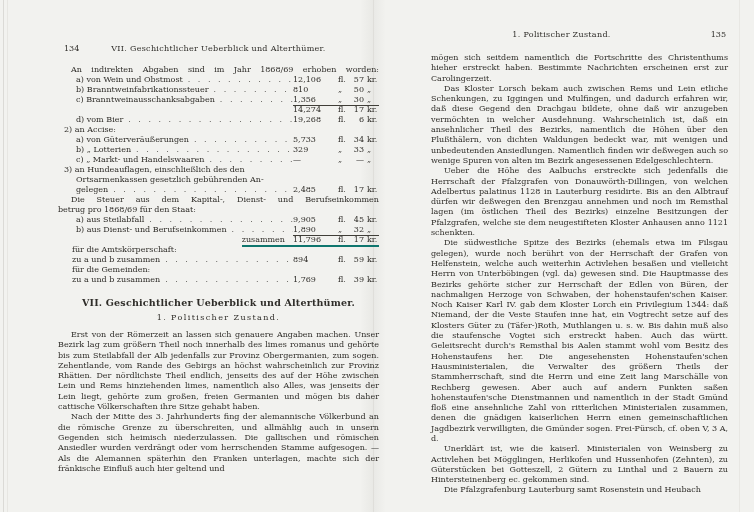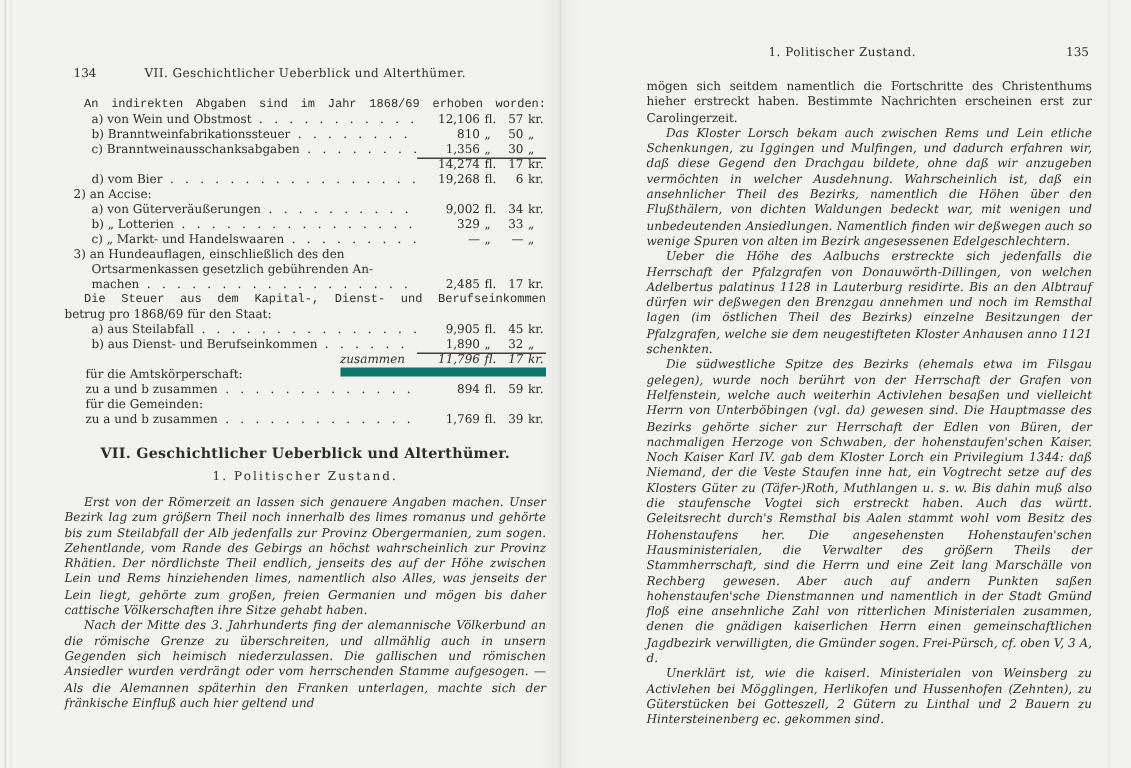--- a/index.html
+++ b/index.html
@@ -12,56 +12,56 @@
   
   .vline{position:absolute;top:0;bottom:0;width:1px;}
   #edge1{left:3px;background:#dbdad6;}
   #edge2{left:7px;background:#e7e6e2;}
   #gutterline{left:373px;background:#dfdeda;}
   #edge-right{left:739px;background:#e8e7e3;}
   #gutter-shade{position:absolute;top:0;bottom:0;left:360px;width:26px;
     background:linear-gradient(90deg,rgba(60,60,50,0) 0%,rgba(60,60,50,0.05) 50%,rgba(60,60,50,0) 100%);}
 
   .page{position:absolute;}
-  #left-page{left:43px;top:44px;width:321px;}
+  #left-page{left:58px;top:44px;width:321px;}
   #right-page{left:395px;top:30px;width:333px;}
 
   .runhead{position:relative;height:12px;font-size:8px;line-height:10px;}
   .runhead .rtitle{display:block;text-align:center;letter-spacing:0.3px;}
   .pnum{position:absolute;top:0;}
   .pnum.pl{left:6px;}
   .pnum.pr{right:2px;}
 
-  .intro{margin-top:9px;font-size:8px;line-height:10px;text-indent:13px;font-family:Liberation Mono, monospace;}
+  .intro{margin-top:9px;font-size:8px;line-height:10px;text-indent:13px;}
   .jlast{text-align:justify;text-align-last:justify;}
 
   .trow{display:flex;align-items:baseline;height:10px;font-size:8px;line-height:10px;}
   .tlabel{white-space:nowrap;}
   .ind1{padding-left:6px;}
   .ind2{padding-left:18px;}
   .ind3{padding-left:14px;}
   .leader{flex:1 1 auto;overflow:hidden;white-space:nowrap;word-spacing:5px;padding:0 4px 0 5px;}
   .spacer{flex:1 1 auto;}
   .nums{display:flex;align-items:baseline;flex:0 0 auto;}
-  .amt{width:42px;text-align:right;}
+  .amt{width:42px;}
   .u1{width:13px;padding-left:3px;}
   .minor{width:13px;text-align:right;}
   .u2{width:12px;padding-left:3px;}
   .rule-under{border-bottom:1px solid #403e38;}
-  .sumwrap{display:flex;align-items:baseline;border-bottom:6px solid #0f766e;font-style:italic;}
+  .sumwrap{display:flex;align-items:baseline;border-bottom:2px solid #0f766e;}
   .zlabel{padding-right:8px;}
 
   .sline{font-size:8px;line-height:10px;}
-  .sline.first{text-indent:13px;font-family:Liberation Mono, monospace;}
+  .sline.first{text-indent:13px;}
 
   .sect-head{margin:12px 0 0 0;font-size:9.5px;font-weight:bold;text-align:center;letter-spacing:0.2px;}
   .sub-head{margin:5px 0 0 0;font-size:8px;text-align:center;letter-spacing:1.4px;}
 
   .para{margin:0;font-size:8px;line-height:10.3px;text-align:justify;}
-  .para.indent{text-indent:13px;font-style:italic;}
+  .para.indent{text-indent:13px;}
   .paras{margin-top:8px;}
   .rparas{margin-top:11px;margin-left:36px;}
 </style>
 </head>
 <body>
 
 <div class="vline" id="edge1"></div>
 <div class="vline" id="edge2"></div>
 <div id="gutter-shade"></div>
 <div class="vline" id="gutterline"></div>
@@ -124,21 +124,21 @@
       <span class="u2">kr.</span>
     </span>
   </div>
   <div class="trow">
     <span class="tlabel ind1">2) an Accise:</span>
   </div>
   <div class="trow">
     <span class="tlabel ind2">a) von Güterveräußerungen</span>
     <span class="leader">. . . . . . . . . . . . . . . . . . . . . . . . . . . . . . . . . . . . . . . .</span>
     <span class="nums">
-      <span class="amt">9,002</span>
+      <span class="amt">5,733</span>
       <span class="u1">fl.</span>
       <span class="minor">34</span>
       <span class="u2">kr.</span>
     </span>
   </div>
   <div class="trow">
     <span class="tlabel ind2">b) „ Lotterien</span>
     <span class="leader">. . . . . . . . . . . . . . . . . . . . . . . . . . . . . . . . . . . . . . . .</span>
     <span class="nums">
       <span class="amt">329</span>
@@ -157,21 +157,21 @@
       <span class="u2">„</span>
     </span>
   </div>
   <div class="trow">
     <span class="tlabel ind1">3) an Hundeauflagen, einschließlich des den</span>
   </div>
   <div class="trow">
     <span class="tlabel ind2">Ortsarmenkassen gesetzlich gebührenden An-</span>
   </div>
   <div class="trow">
-    <span class="tlabel ind2">machen</span>
+    <span class="tlabel ind2">gelegen</span>
     <span class="leader">. . . . . . . . . . . . . . . . . . . . . . . . . . . . . . . . . . . . . . . .</span>
     <span class="nums">
       <span class="amt">2,485</span>
       <span class="u1">fl.</span>
       <span class="minor">17</span>
       <span class="u2">kr.</span>
     </span>
   </div>
 
   <div class="sline first jlast">Die Steuer aus dem Kapital-, Dienst- und Berufseinkommen</div>
@@ -249,14 +249,15 @@
   <div class="runhead">
     <span class="rtitle">1. Politischer Zustand.</span>
     <span class="pnum pr">135</span>
   </div>
   <div class="rparas">
     <p class="para">mögen sich seitdem namentlich die Fortschritte des Christenthums hieher erstreckt haben. Bestimmte Nachrichten erscheinen erst zur Carolingerzeit.</p>
     <p class="para indent">Das Kloster Lorsch bekam auch zwischen Rems und Lein etliche Schenkungen, zu Iggingen und Mulfingen, und dadurch erfahren wir, daß diese Gegend den Drachgau bildete, ohne daß wir anzugeben vermöchten in welcher Ausdehnung. Wahrscheinlich ist, daß ein ansehnlicher Theil des Bezirks, namentlich die Höhen über den Flußthälern, von dichten Waldungen bedeckt war, mit wenigen und unbedeutenden Ansiedlungen. Namentlich finden wir deßwegen auch so wenige Spuren von alten im Bezirk angesessenen Edelgeschlechtern.</p>
     <p class="para indent">Ueber die Höhe des Aalbuchs erstreckte sich jedenfalls die Herrschaft der Pfalzgrafen von Donauwörth-Dillingen, von welchen Adelbertus palatinus 1128 in Lauterburg residirte. Bis an den Albtrauf dürfen wir deßwegen den Brenzgau annehmen und noch im Remsthal lagen (im östlichen Theil des Bezirks) einzelne Besitzungen der Pfalzgrafen, welche sie dem neugestifteten Kloster Anhausen anno 1121 schenkten.</p>
     <p class="para indent">Die südwestliche Spitze des Bezirks (ehemals etwa im Filsgau gelegen), wurde noch berührt von der Herrschaft der Grafen von Helfenstein, welche auch weiterhin Activlehen besaßen und vielleicht Herrn von Unterböbingen (vgl. da) gewesen sind. Die Hauptmasse des Bezirks gehörte sicher zur Herrschaft der Edlen von Büren, der nachmaligen Herzoge von Schwaben, der hohenstaufen'schen Kaiser. Noch Kaiser Karl IV. gab dem Kloster Lorch ein Privilegium 1344: daß Niemand, der die Veste Staufen inne hat, ein Vogtrecht setze auf des Klosters Güter zu (Täfer-)Roth, Muthlangen u. s. w. Bis dahin muß also die staufensche Vogtei sich erstreckt haben. Auch das württ. Geleitsrecht durch's Remsthal bis Aalen stammt wohl vom Besitz des Hohenstaufens her. Die angesehensten Hohenstaufen'schen Hausministerialen, die Verwalter des größern Theils der Stammherrschaft, sind die Herrn und eine Zeit lang Marschälle von Rechberg gewesen. Aber auch auf andern Punkten saßen hohenstaufen'sche Dienstmannen und namentlich in der Stadt Gmünd floß eine ansehnliche Zahl von ritterlichen Ministerialen zusammen, denen die gnädigen kaiserlichen Herrn einen gemeinschaftlichen Jagdbezirk verwilligten, die Gmünder sogen. Frei-Pürsch, cf. oben V, 3 A, d.</p>
     <p class="para indent">Unerklärt ist, wie die kaiserl. Ministerialen von Weinsberg zu Activlehen bei Mögglingen, Herlikofen und Hussenhofen (Zehnten), zu Güterstücken bei Gotteszell, 2 Gütern zu Linthal und 2 Bauern zu Hintersteinenberg ec. gekommen sind.</p>
+    <p class="para indent">Die Pfalzgrafenburg Lauterburg samt Rosenstein und Heubach</p>
   </div>
 </div>
 
 </body></html>

